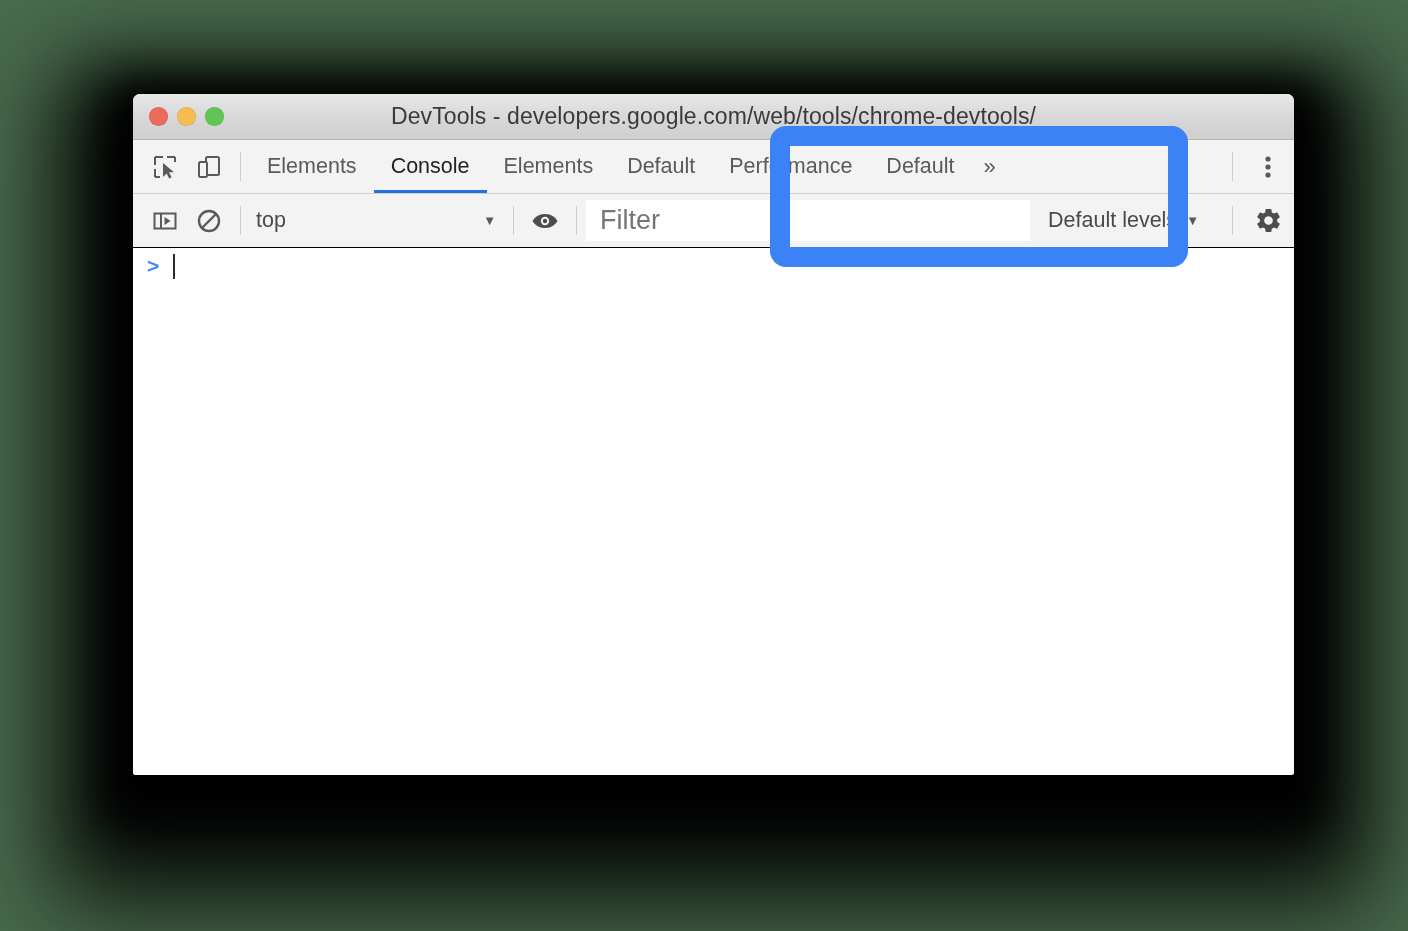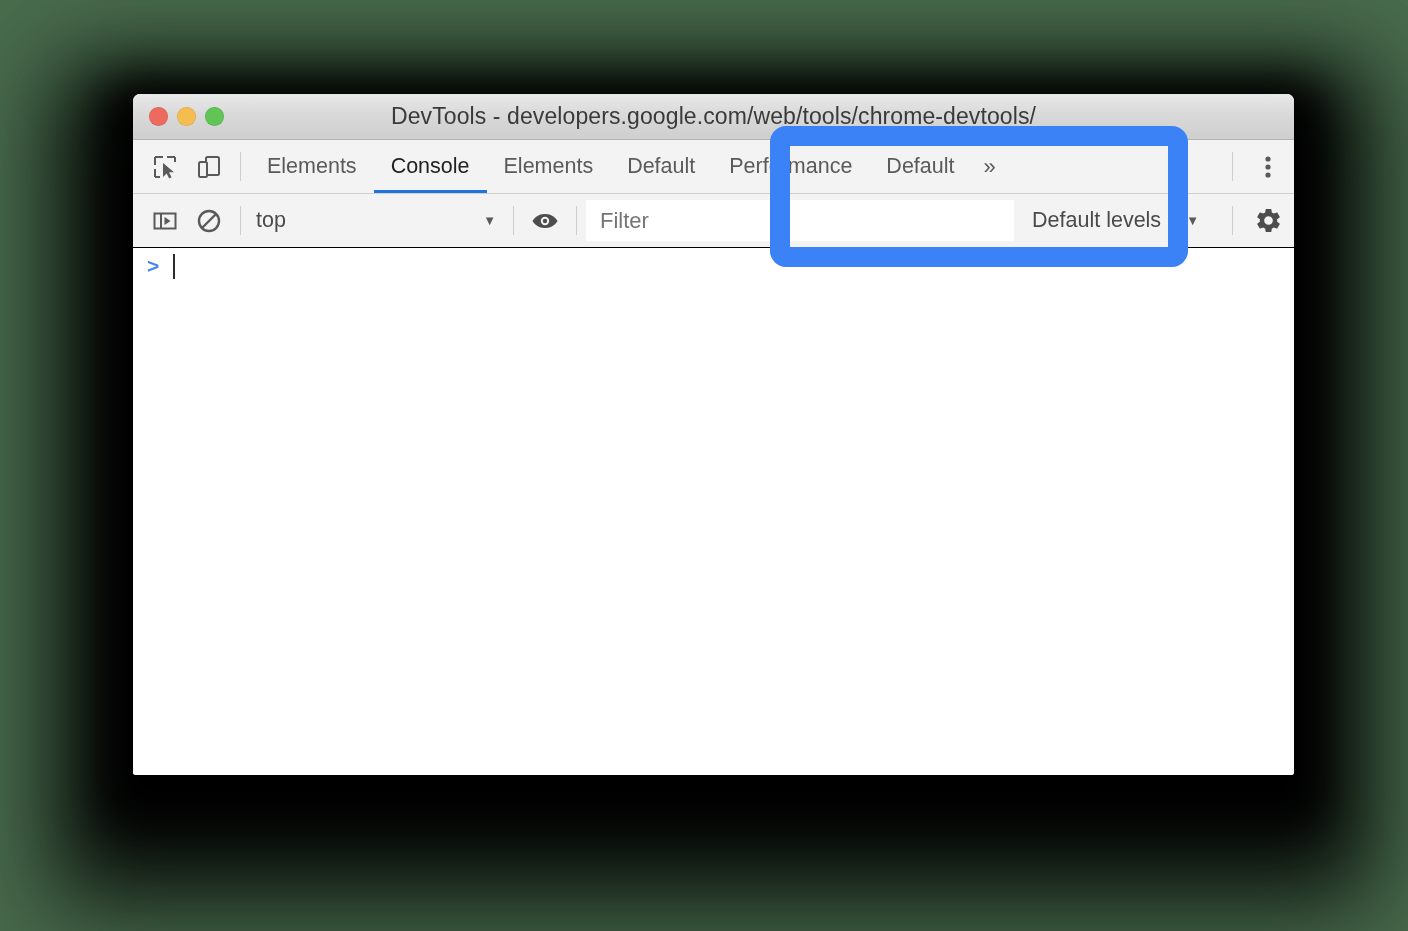--- a/index.html
+++ b/index.html
@@ -149,30 +149,30 @@
     font-size: 13px;
     color: #5a5a5a;
     margin-right: 8px;
   }
   #filter-input {
     flex: 1;
     background: #ffffff;
     border: 0;
     margin: 6px 0 6px 0;
     padding: 0 14px;
-    font-size: 22px;
+    font-size: 27px;
     color: #0f172a;
     font-family: "Liberation Sans", sans-serif;
     outline: none;
     min-width: 0;
   }
   #levels-select {
     display: flex;
     align-items: center;
-    gap: 25px;
+    gap: 9px;
     padding: 0 16px 0 18px;
     font-size: 21.5px;
     color: #4a4a4a;
     white-space: nowrap;
     cursor: default;
   }
   #toolbar-right {
     display: flex;
     align-items: stretch;
   }

